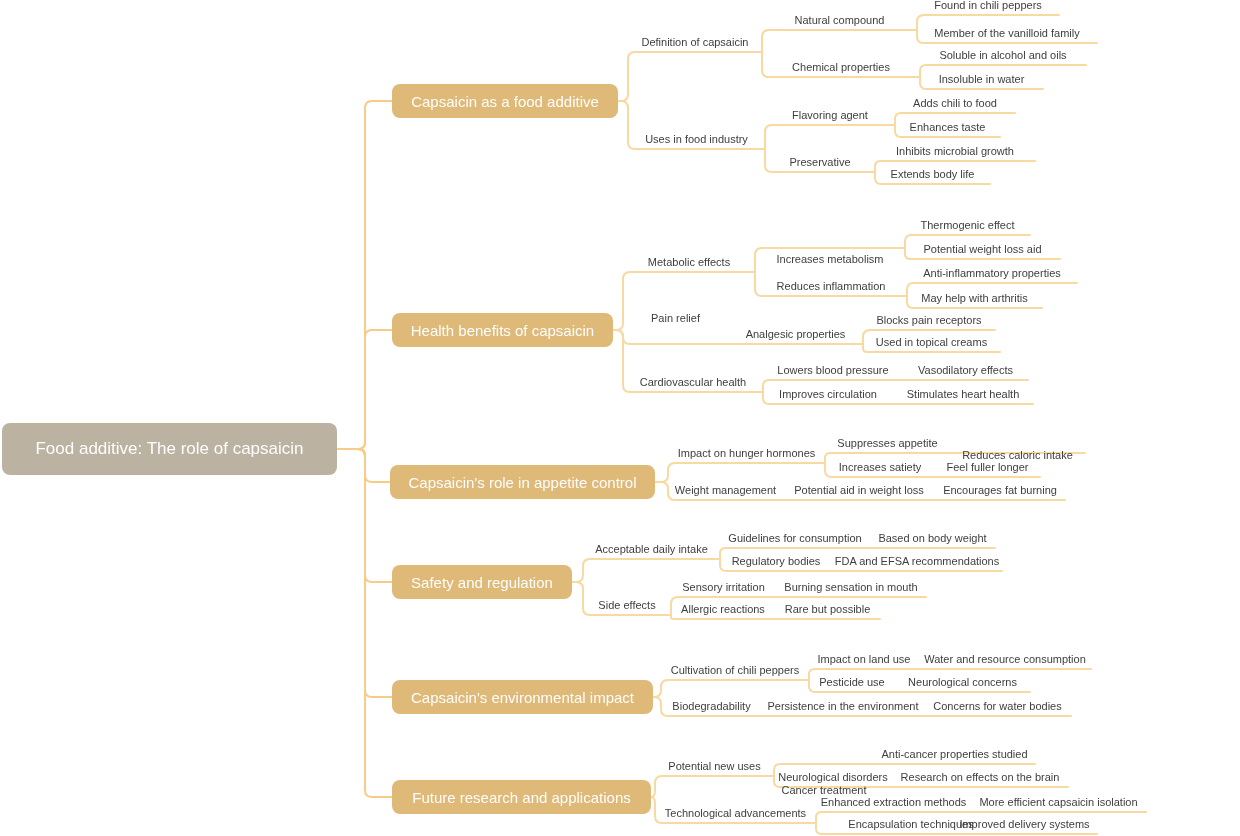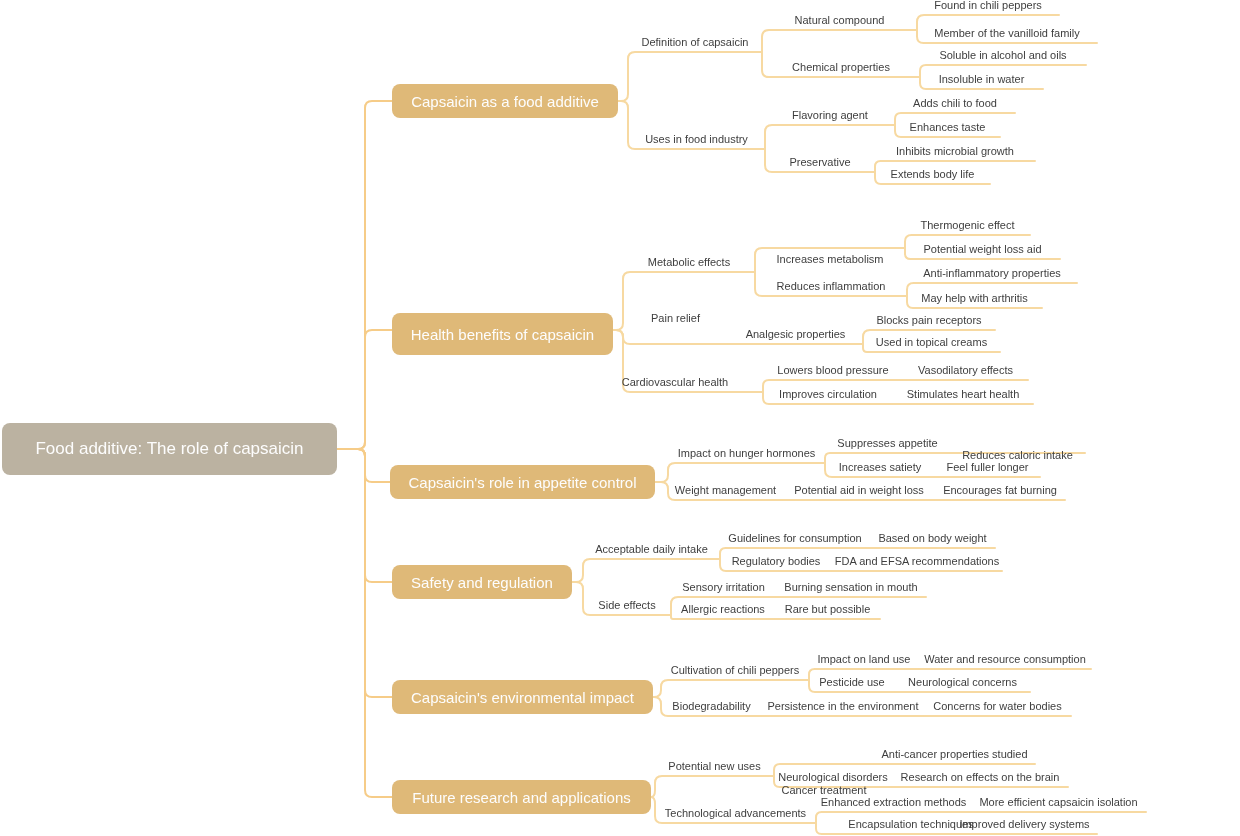--- a/index.html
+++ b/index.html
@@ -106,33 +106,33 @@
     <div class="leaf" style="left: 762px; top: 60px; width: 158px;">Chemical properties</div>
     <div class="leaf" style="left: 920px; top: 48px; width: 166px;">Soluble in alcohol and oils</div>
     <div class="leaf" style="left: 920px; top: 72px; width: 123px;">Insoluble in water</div>
     <div class="leaf" style="left: 628px; top: 132px; width: 137px;">Uses in food industry</div>
     <div class="leaf" style="left: 765px; top: 108px; width: 130px;">Flavoring agent</div>
     <div class="leaf" style="left: 895px; top: 96px; width: 120px;">Adds chili to food</div>
     <div class="leaf" style="left: 895px; top: 120px; width: 105px;">Enhances taste</div>
     <div class="leaf" style="left: 765px; top: 155px; width: 110px;">Preservative</div>
     <div class="leaf" style="left: 875px; top: 144px; width: 160px;">Inhibits microbial growth</div>
     <div class="leaf" style="left: 875px; top: 167px; width: 115px;">Extends body life</div>
-    <div class="bbox" style="left: 392px; top: 313px; width: 221px; height: 42px;">Health benefits of capsaicin</div>
+    <div class="bbox" style="left: 392px; top: 313px; width: 221px; height: 34px;">Health benefits of capsaicin</div>
     <div class="leaf" style="left: 623px; top: 255px; width: 132px;">Metabolic effects</div>
     <div class="leaf" style="left: 755px; top: 231px; width: 150px; margin-top: 21px;">Increases metabolism</div>
     <div class="leaf" style="left: 905px; top: 218px; width: 125px;">Thermogenic effect</div>
     <div class="leaf" style="left: 905px; top: 242px; width: 155px;">Potential weight loss aid</div>
     <div class="leaf" style="left: 755px; top: 279px; width: 152px;">Reduces inflammation</div>
     <div class="leaf" style="left: 907px; top: 266px; width: 170px;">Anti-inflammatory properties</div>
     <div class="leaf" style="left: 907px; top: 291px; width: 135px;">May help with arthritis</div>
     <div class="leaf" style="left: 623px; top: 311px; width: 105px;">Pain relief</div>
     <div class="leaf" style="left: 728px; top: 327px; width: 135px;">Analgesic properties</div>
     <div class="leaf" style="left: 863px; top: 313px; width: 132px;">Blocks pain receptors</div>
     <div class="leaf" style="left: 863px; top: 335px; width: 137px;">Used in topical creams</div>
-    <div class="leaf" style="left: 605px; top: 375px; width: 140px;">Cardiovascular health</div>
+    <div class="leaf" style="left: 623px; top: 375px; width: 140px;">Cardiovascular health</div>
     <div class="leaf" style="left: 763px; top: 363px; width: 140px;">Lowers blood pressure</div>
     <div class="leaf" style="left: 903px; top: 363px; width: 125px;">Vasodilatory effects</div>
     <div class="leaf" style="left: 763px; top: 387px; width: 130px;">Improves circulation</div>
     <div class="leaf" style="left: 893px; top: 387px; width: 140px;">Stimulates heart health</div>
     <div class="bbox" style="left: 390px; top: 465px; width: 265px; height: 34px;">Capsaicin's role in appetite control</div>
     <div class="leaf" style="left: 668px; top: 446px; width: 157px;">Impact on hunger hormones</div>
     <div class="leaf" style="left: 825px; top: 436px; width: 125px;">Suppresses appetite</div>
     <div class="leaf" style="left: 950px; top: 436px; width: 135px; margin-top: 12px;">Reduces caloric intake</div>
     <div class="leaf" style="left: 825px; top: 460px; width: 110px;">Increases satiety</div>
     <div class="leaf" style="left: 935px; top: 460px; width: 105px;">Feel fuller longer</div>

